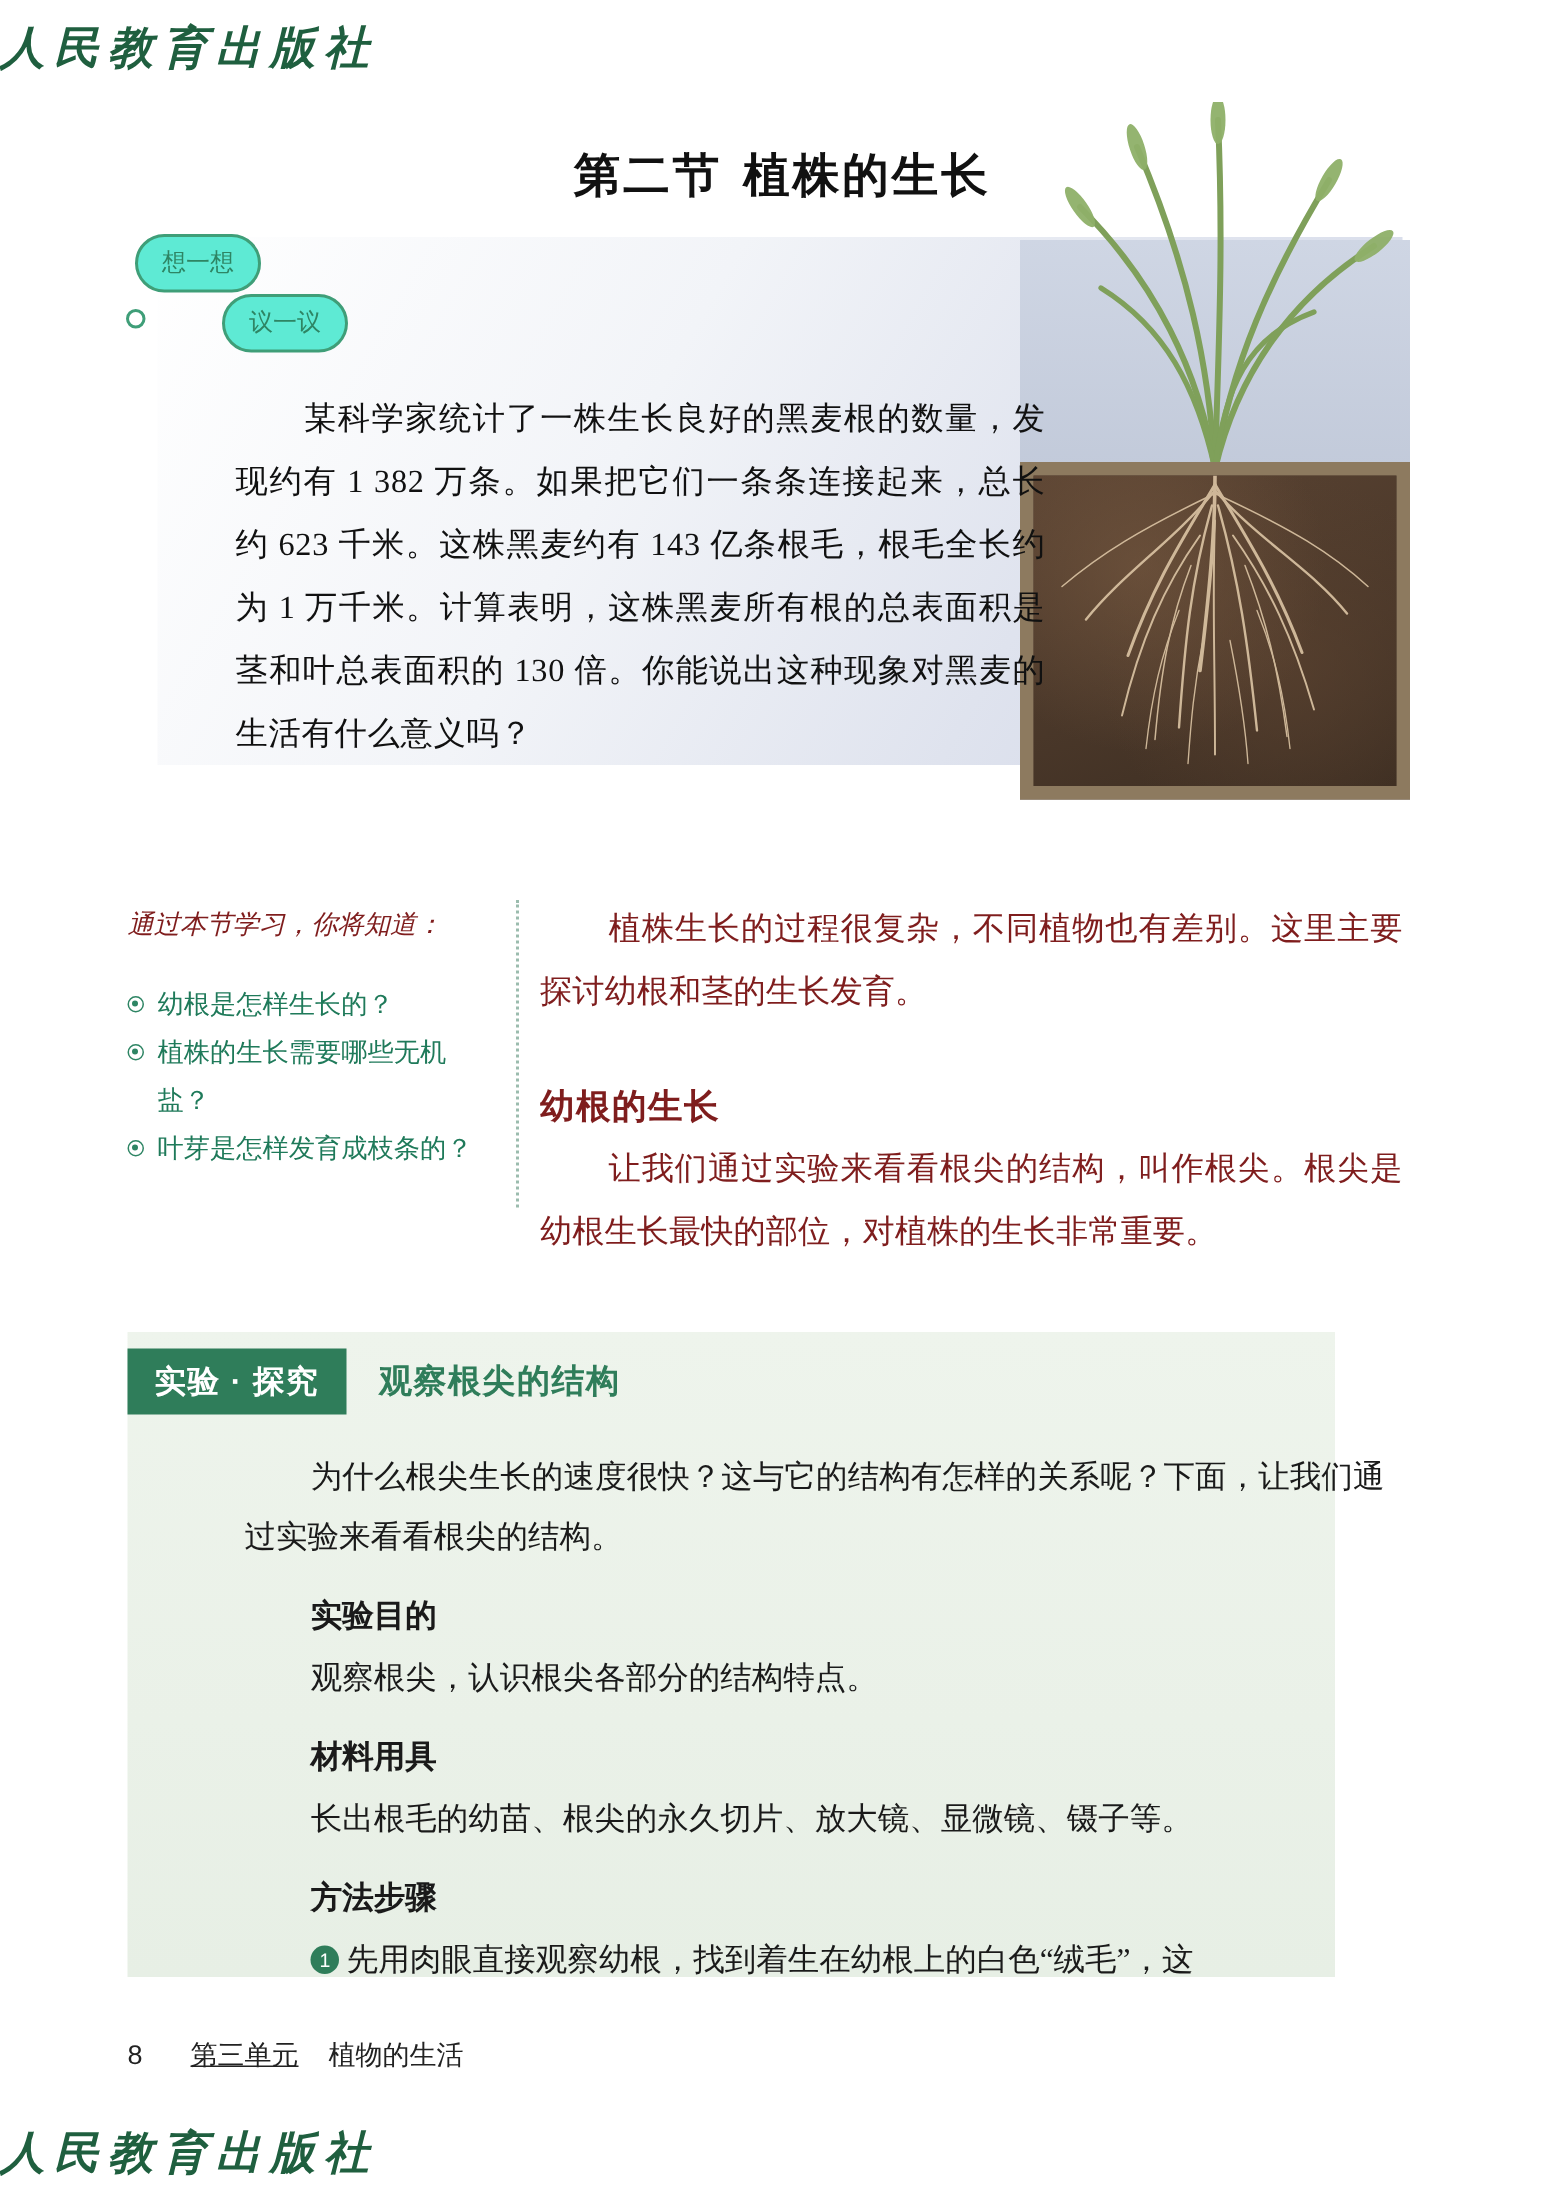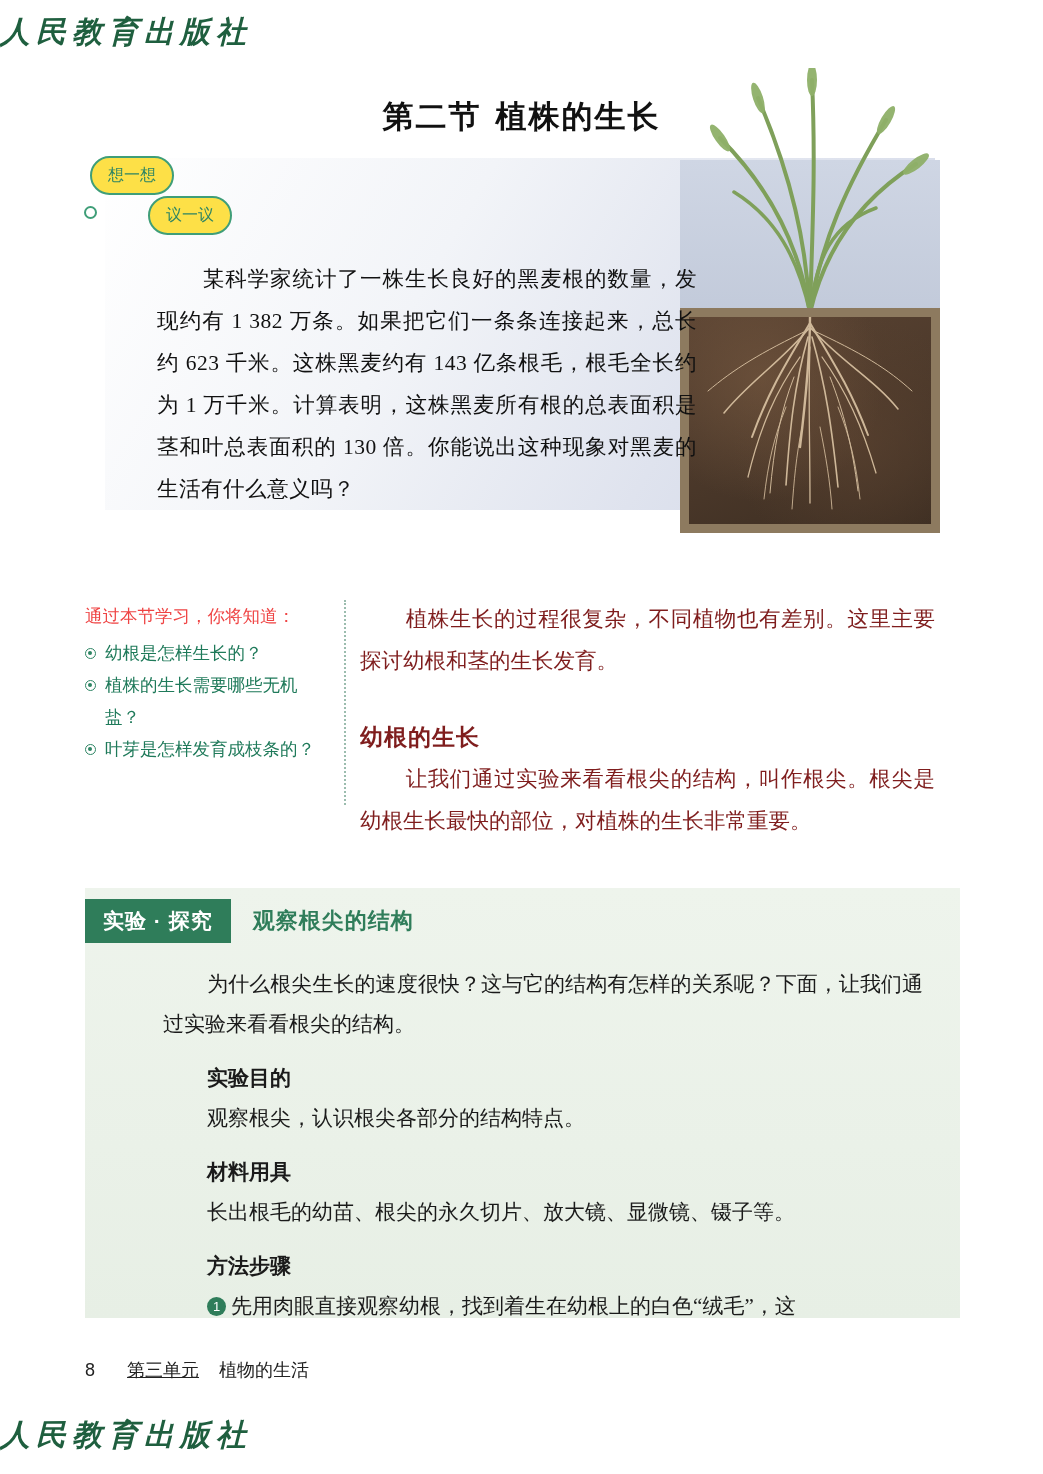--- a/index.html
+++ b/index.html
@@ -60,21 +60,21 @@
     height: 110px;
   }
   .bubble {
     position: absolute;
     border: 2px solid #3f9e78;
     border-radius: 22px;
     color: #2e8564;
     font-family: "Liberation Sans", sans-serif;
     font-size: 16px;
     padding: 7px 16px;
-    background: #fde047;
+    background: #5eead4;
     white-space: nowrap;
   }
   .bubble-1 { left: 10px; top: 8px; }
   .bubble-2 { left: 68px; top: 48px; }
   .bubble-dot {
     position: absolute;
     width: 9px;
     height: 9px;
     border: 2px solid #3f9e78;
     border-radius: 50%;
@@ -164,22 +164,23 @@
     width: 245px;
     font-family: "Liberation Sans", sans-serif;
     font-size: 17.5px;
     line-height: 32px;
     color: #1f7a5a;
     border-right: 2px dotted #9bbcae;
     padding-right: 14px;
     min-height: 205px;
   }
   .objectives .obj-head {
-    color: #ef4444;
-    margin-bottom: 5px;
+    color: #7f1d1d;
+    margin-bottom: 21px;
+    font-style: italic;
   }
   .obj-item { position: relative; padding-left: 20px; }
   .obj-bullet {
     position: absolute;
     left: 0; top: 11px;
     width: 11px; height: 11px;
     border: 1.6px solid #2e8564;
     border-radius: 50%;
     box-sizing: border-box;
   }
@@ -211,21 +212,21 @@
     font-size: 23px;
     margin: 34px 0 0 0;
     letter-spacing: 1px;
   }
 
   
   .exp-block {
     position: absolute;
     left: 85px;
     top: 888px;
-    width: 875px;
+    width: 805px;
     height: 430px;
     background: linear-gradient(180deg,#eef4ec 0%, #eaf1e8 60%, #e7efe5 100%);
   }
   .exp-header {
     position: absolute;
     left: 0;
     top: 12px;
     height: 42px;
     display: flex;
     align-items: center;

